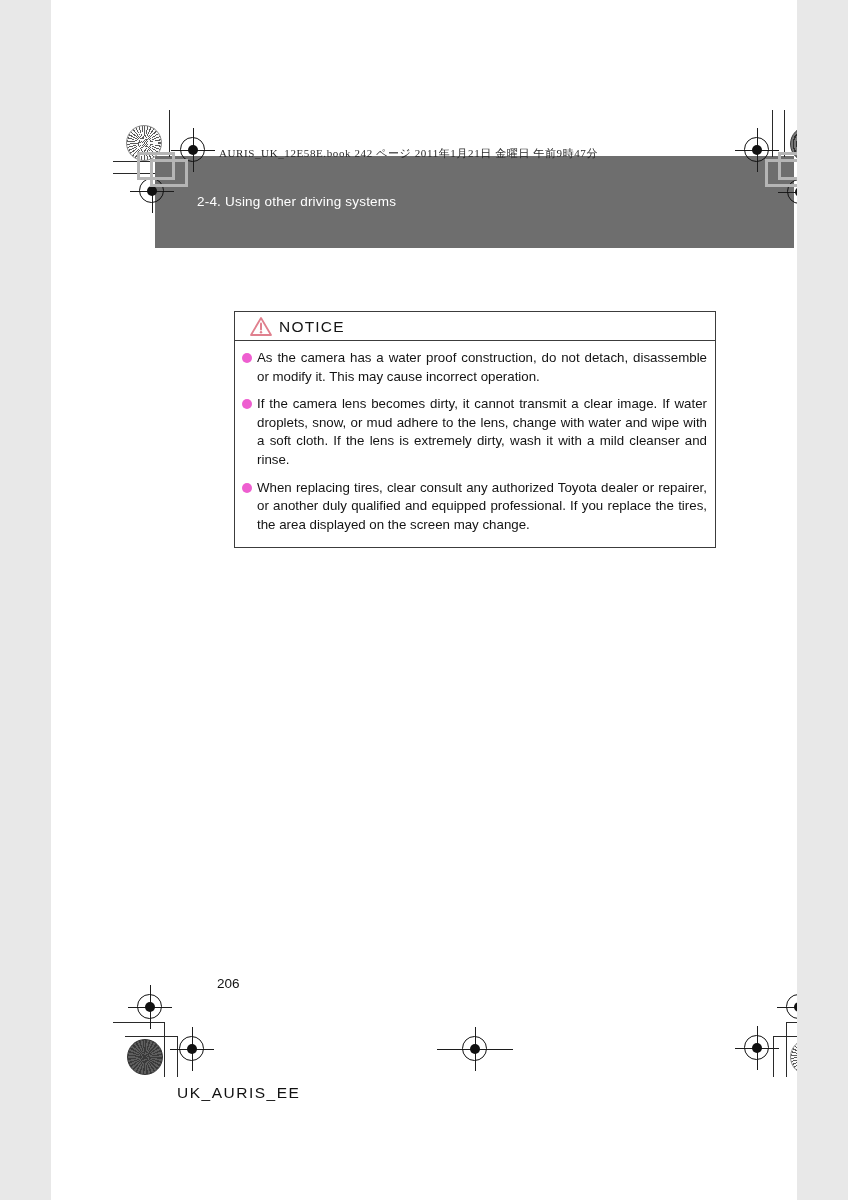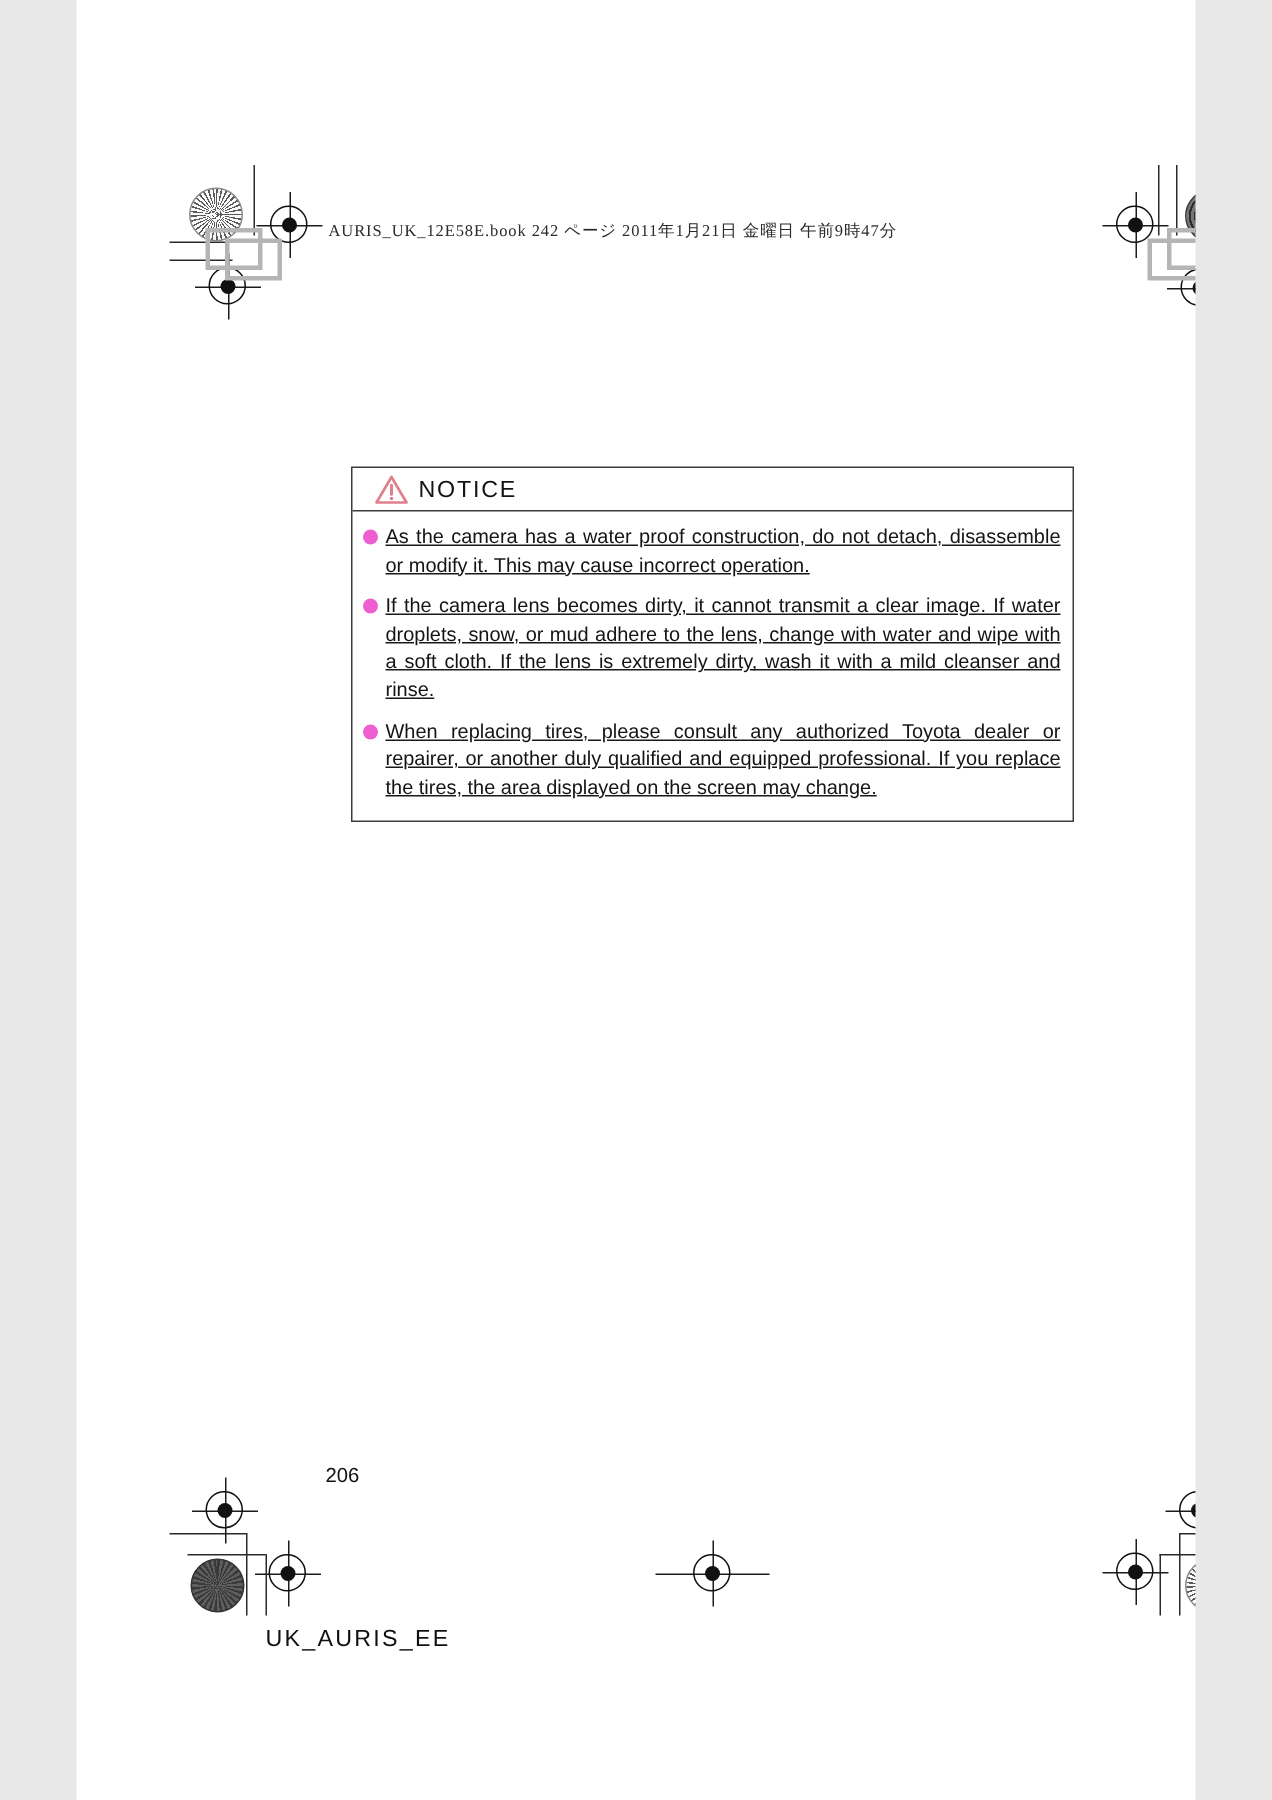--- a/index.html
+++ b/index.html
@@ -28,21 +28,21 @@
     position:absolute;left:183px;top:273px;width:482px;
     border:1.5px solid #3c3c3c;background:#fff;z-index:2;box-sizing:border-box;margin-top:38px;
   }
   .notice-head{
     display:flex;align-items:center;gap:6px;
     padding:4px 10px 3px 14px;border-bottom:1.5px solid #3c3c3c;
   }
   .notice-title{font-size:15.5px;letter-spacing:1.2px;color:#141414;}
   .warn-tri{width:24px;height:21px;display:block;}
   .notice-list{padding:8px 8px 11px 6px;}
-  .notice-item{display:flex;margin-bottom:9px;text-decoration:underline;}
+  .notice-item{display:flex;margin-bottom:9px;}
   .notice-item:last-child{margin-bottom:2px;}
   .bullet-dot{
     flex:0 0 auto;width:10px;height:10px;border-radius:50%;
     background:#ee5ed0;margin:4px 5px 0 1px;
   }
   .notice-text{
     font-size:13.3px;line-height:18.6px;text-align:justify;color:#141414;
   }
   
   .page-number{position:absolute;left:166px;top:976px;font-size:13.5px;color:#111;}
@@ -76,20 +76,23 @@
   .mark-line{position:absolute;background:#2a2a2a;z-index:1;}
   .bracket{position:absolute;border:3px solid #b5b5b5;z-index:2;background:transparent;}
 </style>
 </head>
 <body>
 
 <div id="canvas">
 
   <div class="print-header">AURIS_UK_12E58E.book  242 ページ  2011年1月21日 金曜日 午前9時47分</div>
 
+  <div class="section-band">
+    <div class="label">2-4. Using other driving systems</div>
+  </div>
 
   <div class="notice-box">
     <div class="notice-head">
       <svg class="warn-tri" viewBox="0 0 24 21">
         <path d="M12 2 L22 19 L2 19 Z" fill="none" stroke="#e0808e" stroke-width="1.8" stroke-linejoin="round"></path>
         <path d="M12 7.5 L12 13.5" stroke="#e0808e" stroke-width="2" stroke-linecap="round"></path>
         <circle cx="12" cy="16.3" r="1.2" fill="#e0808e"></circle>
       </svg>
       <span class="notice-title">NOTICE</span>
     </div>
@@ -97,21 +100,21 @@
       <div class="notice-item">
         <span class="bullet-dot"></span>
         <span class="notice-text">As the camera has a water proof construction, do not detach, disassemble or modify it. This may cause incorrect operation.</span>
       </div>
       <div class="notice-item">
         <span class="bullet-dot"></span>
         <span class="notice-text">If the camera lens becomes dirty, it cannot transmit a clear image. If water droplets, snow, or mud adhere to the lens, change with water and wipe with a soft cloth. If the lens is extremely dirty, wash it with a mild cleanser and rinse.</span>
       </div>
       <div class="notice-item">
         <span class="bullet-dot"></span>
-        <span class="notice-text">When replacing tires, please consult any authorized Toyota dealer or repairer, or another duly qualified and equipped professional. If you replace the tires, the area displayed on the screen may change.</span>
+        <span class="notice-text">When replacing tires, clear consult any authorized Toyota dealer or repairer, or another duly qualified and equipped professional. If you replace the tires, the area displayed on the screen may change.</span>
       </div>
     </div>
   </div>
 
   <div class="page-number">206</div>
   <div class="doc-code">UK_AURIS_EE</div>
 
   <div class="reg" style="left:120px;top:128px;">
       <span class="h"></span>
       <span class="v"></span>

